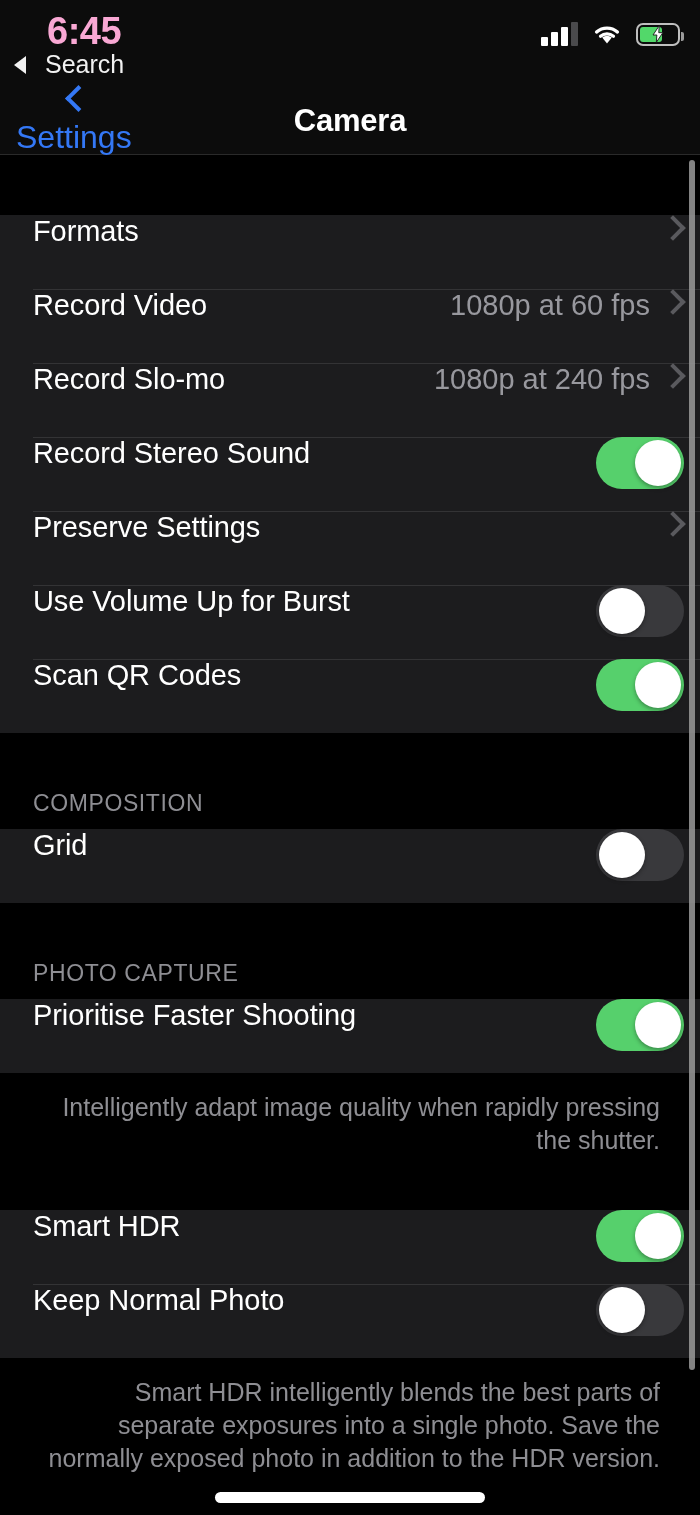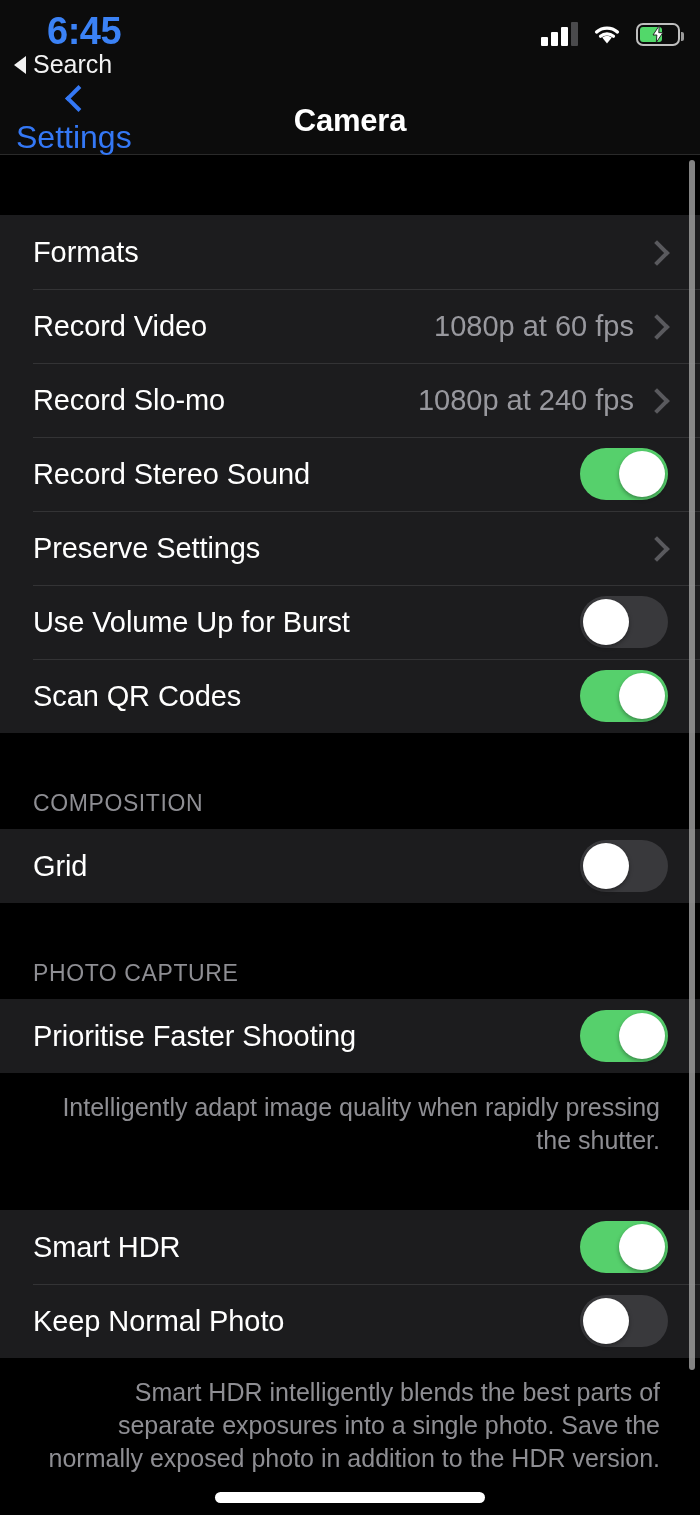--- a/index.html
+++ b/index.html
@@ -12,26 +12,26 @@
     overflow:hidden;
   }
   .phone { position:relative; width:700px; height:1515px; background:#000; }
 
   
   .statusbar {
     position:relative; height:88px; background:#0c0c0c;
   }
   .sb-time {
     position:absolute; left:47px; top:10px;
-    font-size:38px; font-weight:700; color:#3b82f6; letter-spacing:-0.5px;
+    font-size:38px; font-weight:700; color:#f9a8d4; letter-spacing:-0.5px;
   }
   .sb-backlink {
     position:absolute; left:14px; top:50px;
     font-size:25px; color:#f2f2f2; font-weight:400;
-    display:flex; align-items:center; gap:7px;
+    display:flex; align-items:center; gap:19px;
   }
   .sb-backlink .tri {
     width:0; height:0;
     border-top:9px solid transparent;
     border-bottom:9px solid transparent;
     border-right:12px solid #f2f2f2;
     display:inline-block;
   }
   .sb-right {
     position:absolute; right:20px; top:22px;
@@ -89,22 +89,22 @@
   }
   .nav-hair { height:1px; background:#2a2a2a; }
 
   
   .scroller { position:relative; background:#000; }
   .gap { background:#000; }
   .group { background:#1c1c1e; }
 
   .row {
     position:relative; height:74px;
-    display:flex; align-items:center;
-    padding-left:33px; padding-right:32px;
+    display:flex; align-items:flex-start;
+    padding-left:33px; padding-right:16px;
     background:#1c1c1e;
   }
   .row + .row:before {
     content:""; position:absolute; left:33px; right:0; top:0;
     height:1px; background:#333335;
   }
   .row .label {
     color:#fff; font-size:29px; font-weight:400; letter-spacing:-0.1px;
     flex:1; white-space:nowrap;
   }

